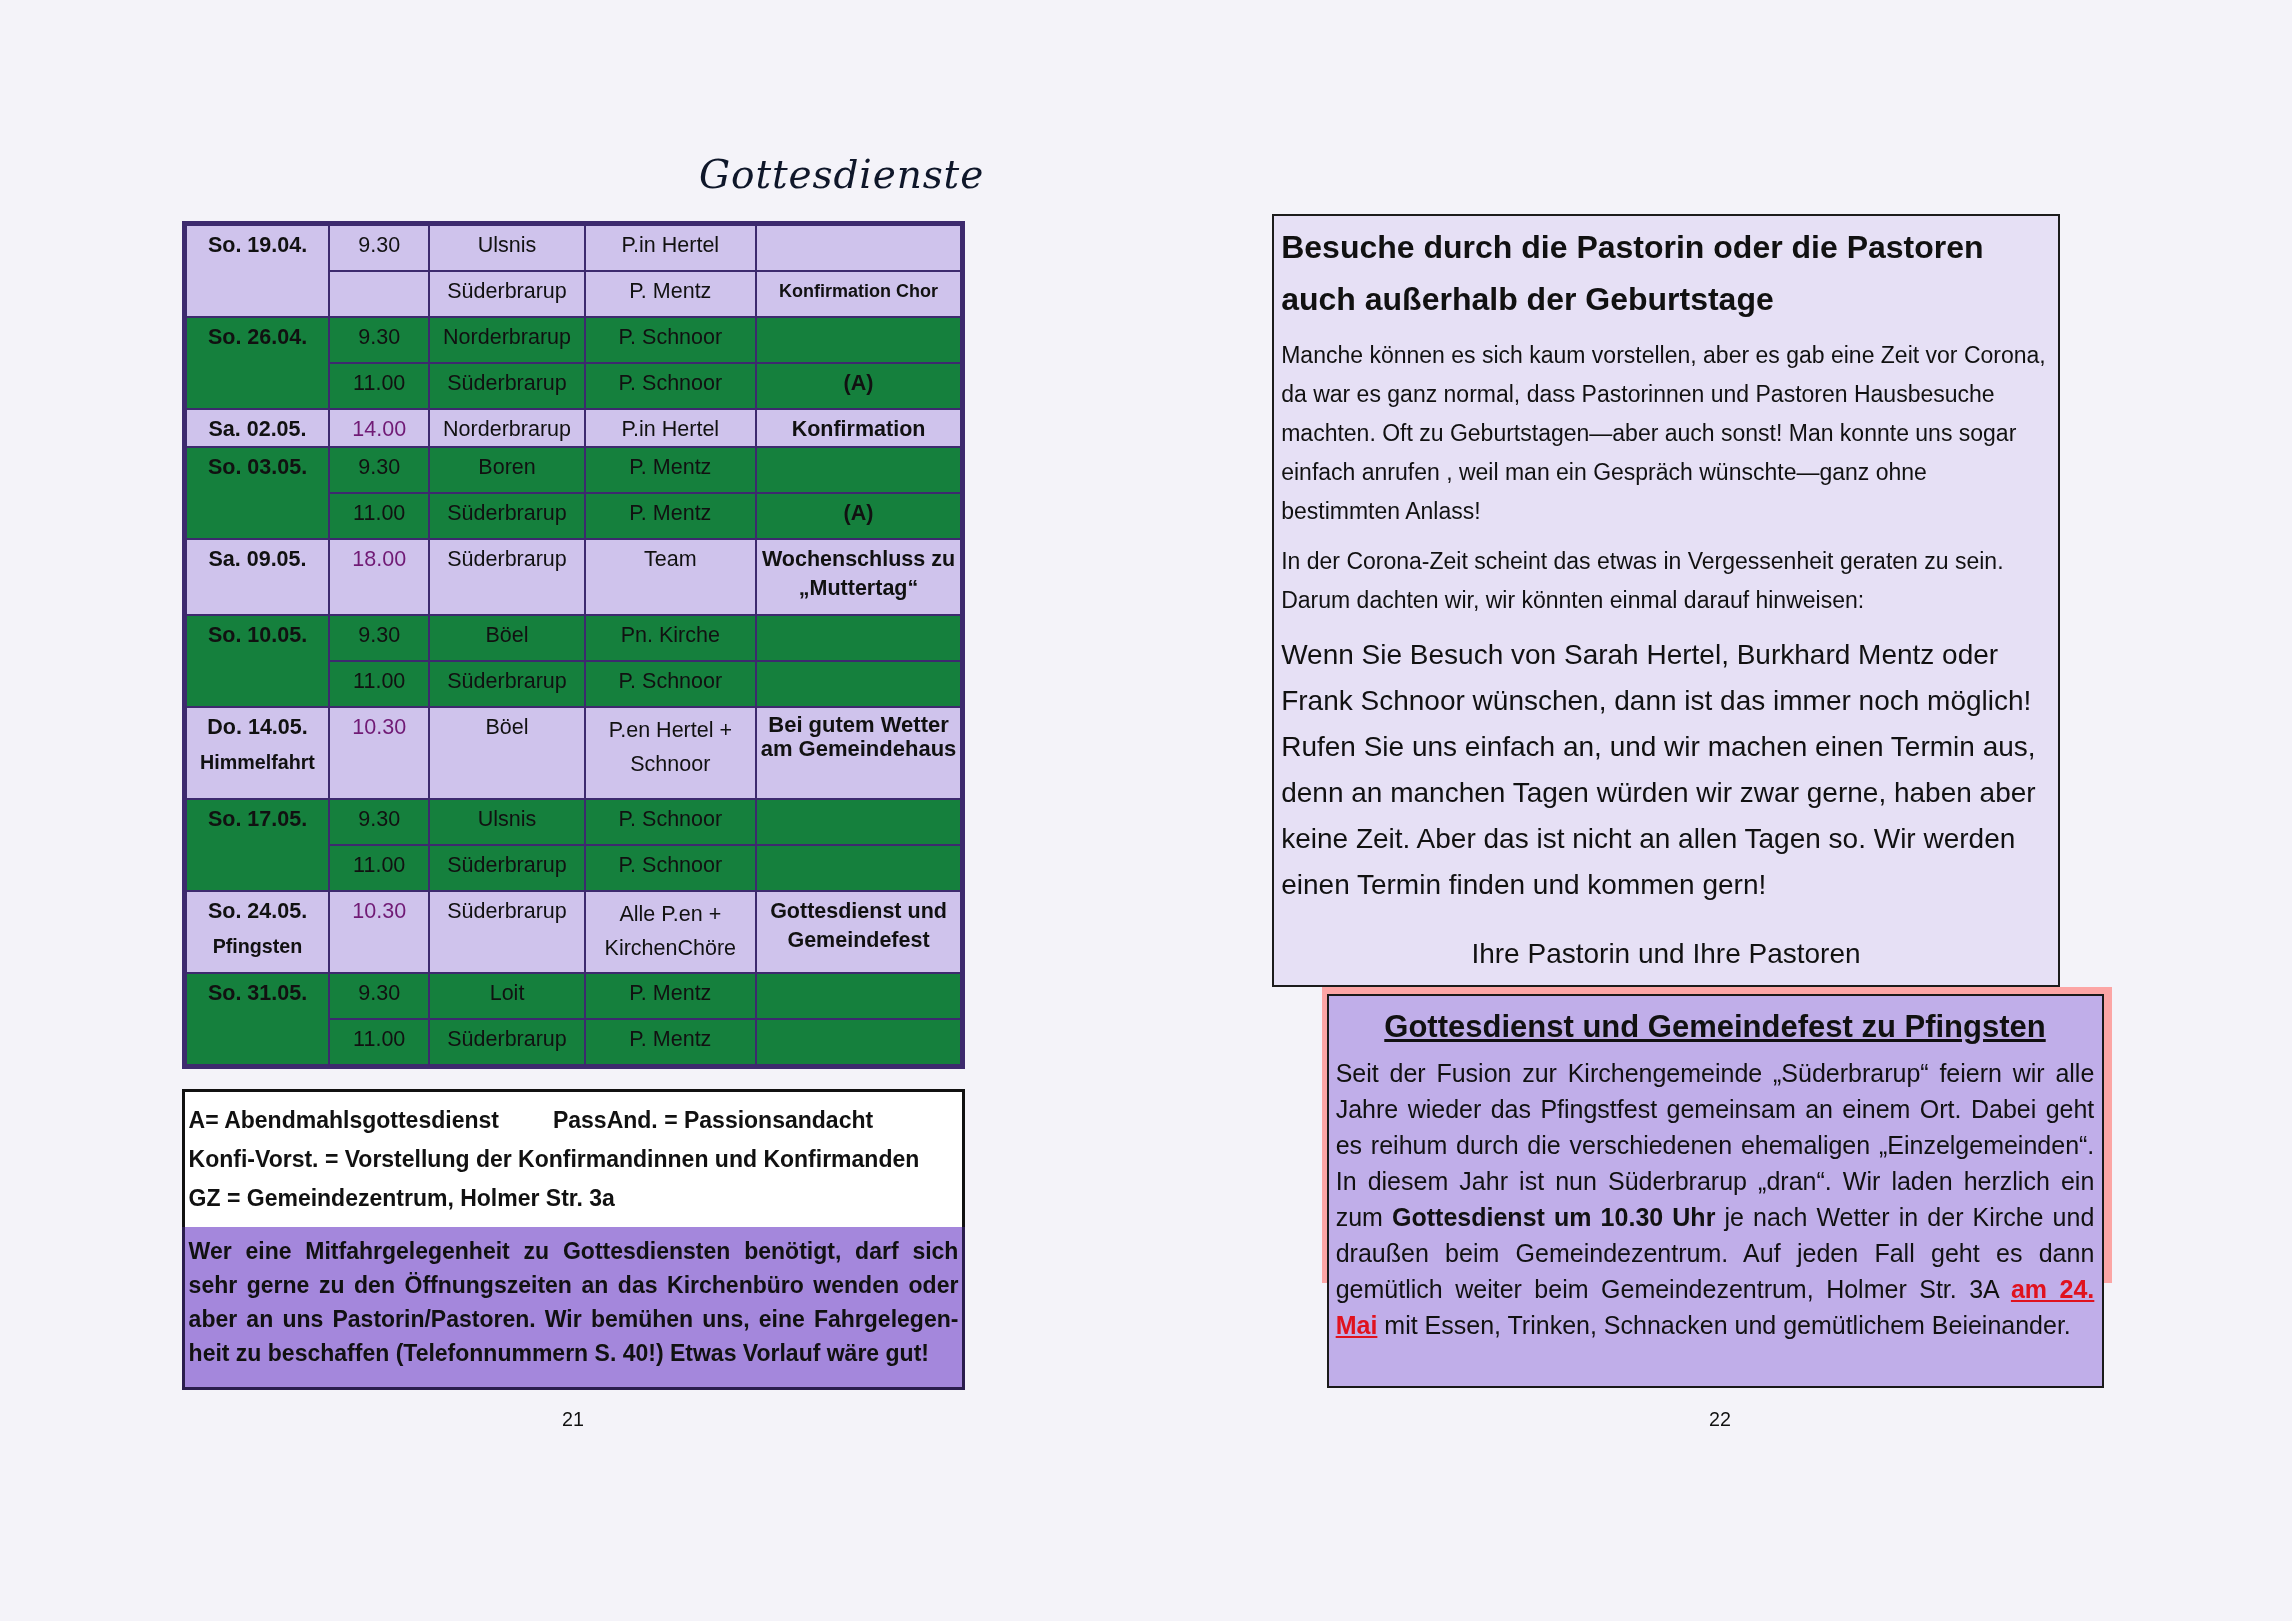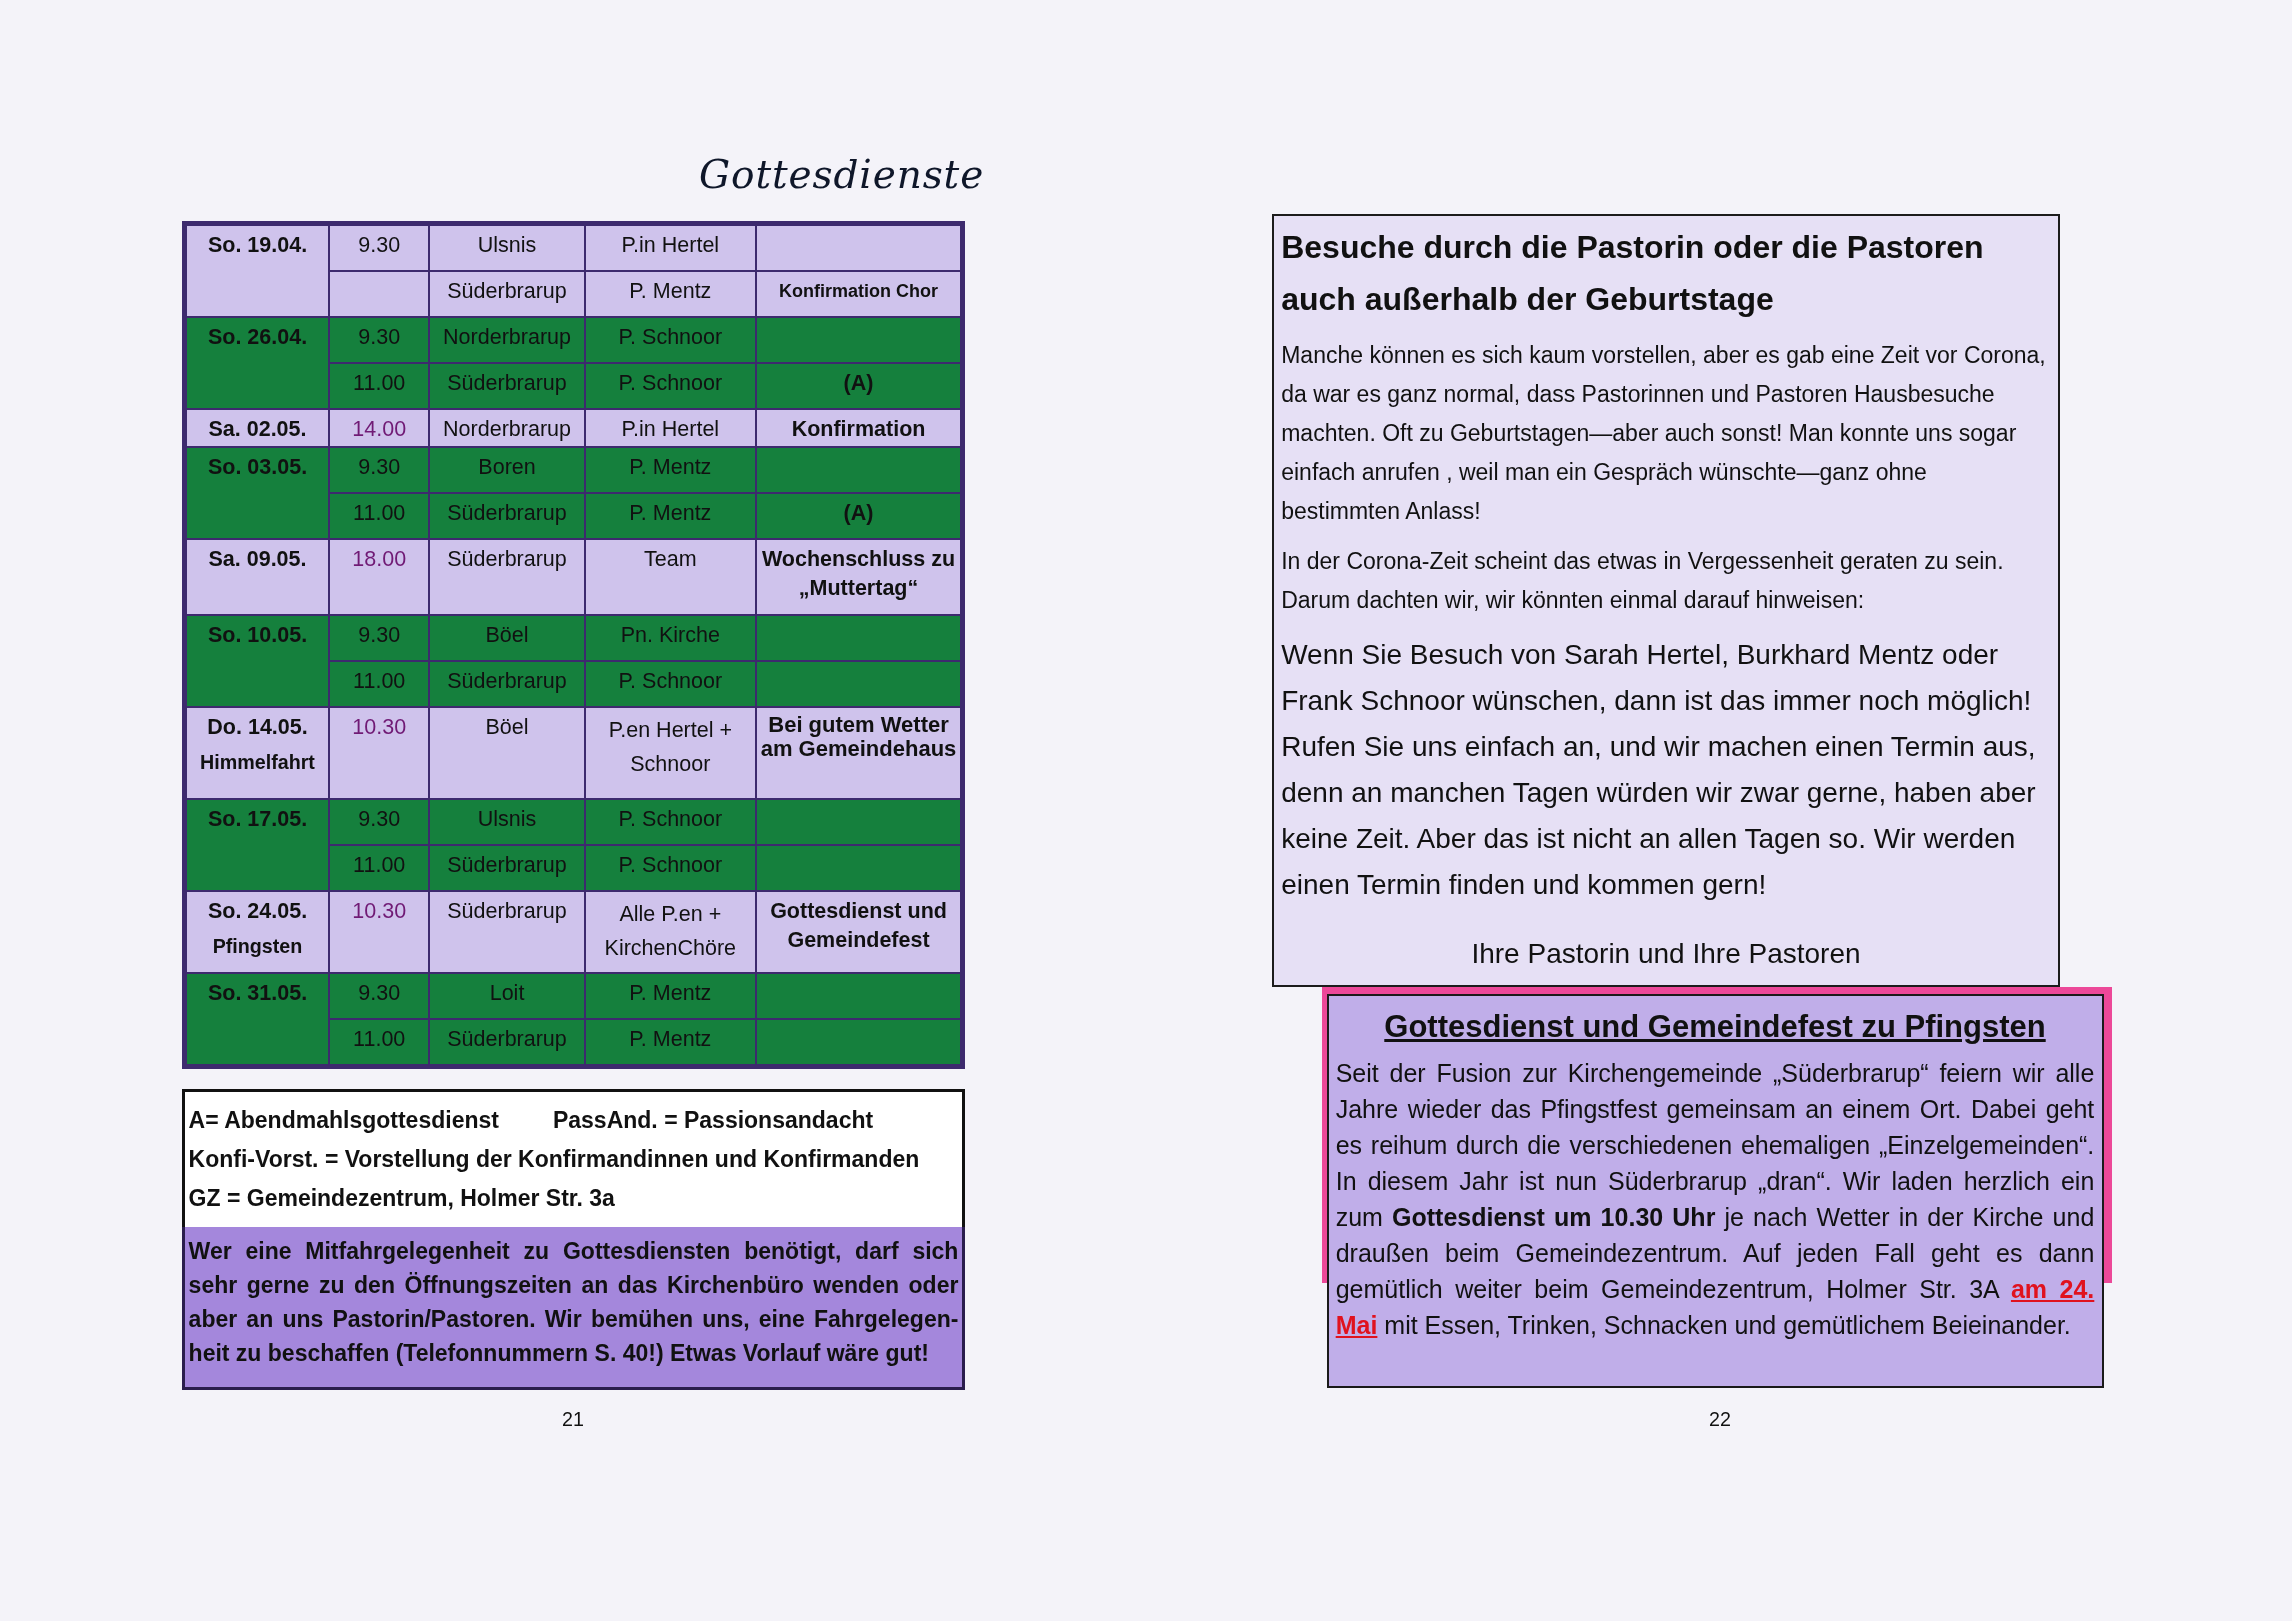--- a/index.html
+++ b/index.html
@@ -28,21 +28,21 @@
   .pnum{top:1408px;font-size:19.7px;width:54px;text-align:center;}
   
   #box1{left:1272px;top:214px;width:788px;height:773px;background:#e6e0f5;border:2.7px solid #1c1c1c;box-sizing:border-box;
         padding:5.4px 7.2px 0 7.2px;}
   #box1 h2{margin:0;font-size:32px;line-height:52px;font-weight:bold;}
   #box1 p{margin:0;font-size:23px;line-height:39px;}
   #box1 p.first{margin-top:10.7px;}
   #box1 p.mid{margin-top:10.7px;}
   #box1 p.big{margin-top:12.5px;font-weight:normal;font-size:28px;line-height:46px;}
   #box1 p.sign{text-align:center;font-size:28px;line-height:45px;margin-top:23px;}
-  #box2wrap{left:1322px;top:987px;width:790px;height:296px;background:#ec4899;}
+  #box2wrap{left:1322px;top:987px;width:790px;height:296px;background:#fca5a5;}
   #box2{position:absolute;left:4.5px;top:7.2px;width:777px;height:394px;background:#c0aee9;border:2.7px solid #1a1a1a;box-sizing:border-box;
         padding:0 7.2px;}
   #box2 h2{margin:7.2px 0 0 0;font-size:31px;line-height:48px;text-align:center;text-decoration:underline;text-decoration-thickness:2.7px;font-weight:bold;}
   #box2 p{margin:3.6px 0 0 0;font-size:25px;line-height:36px;text-align:justify;}
   #box2 b{font-weight:bold;}
   #box2 .red{color:#e0121e;font-weight:bold;text-decoration:underline;}
 </style>
 </head>
 <body>
 

